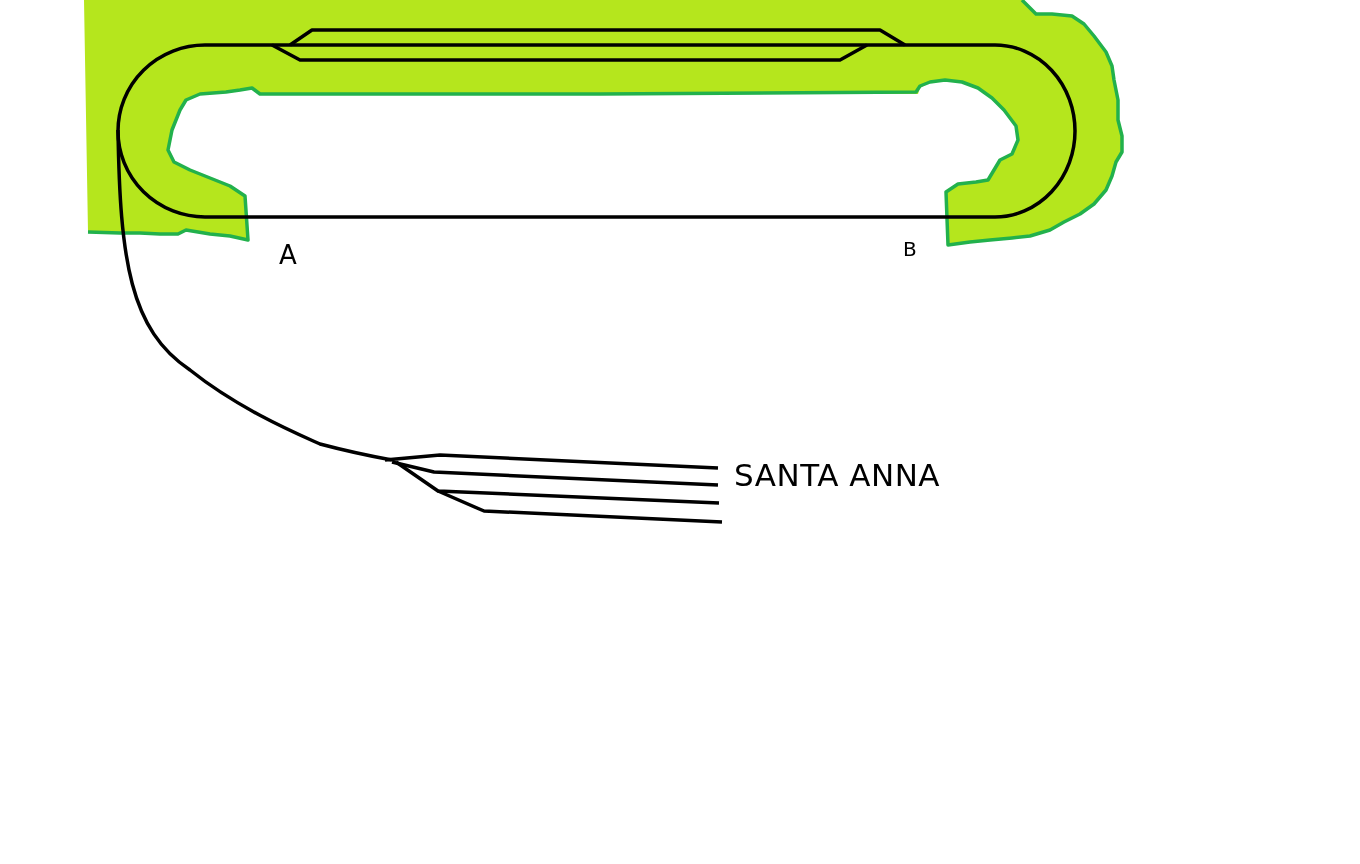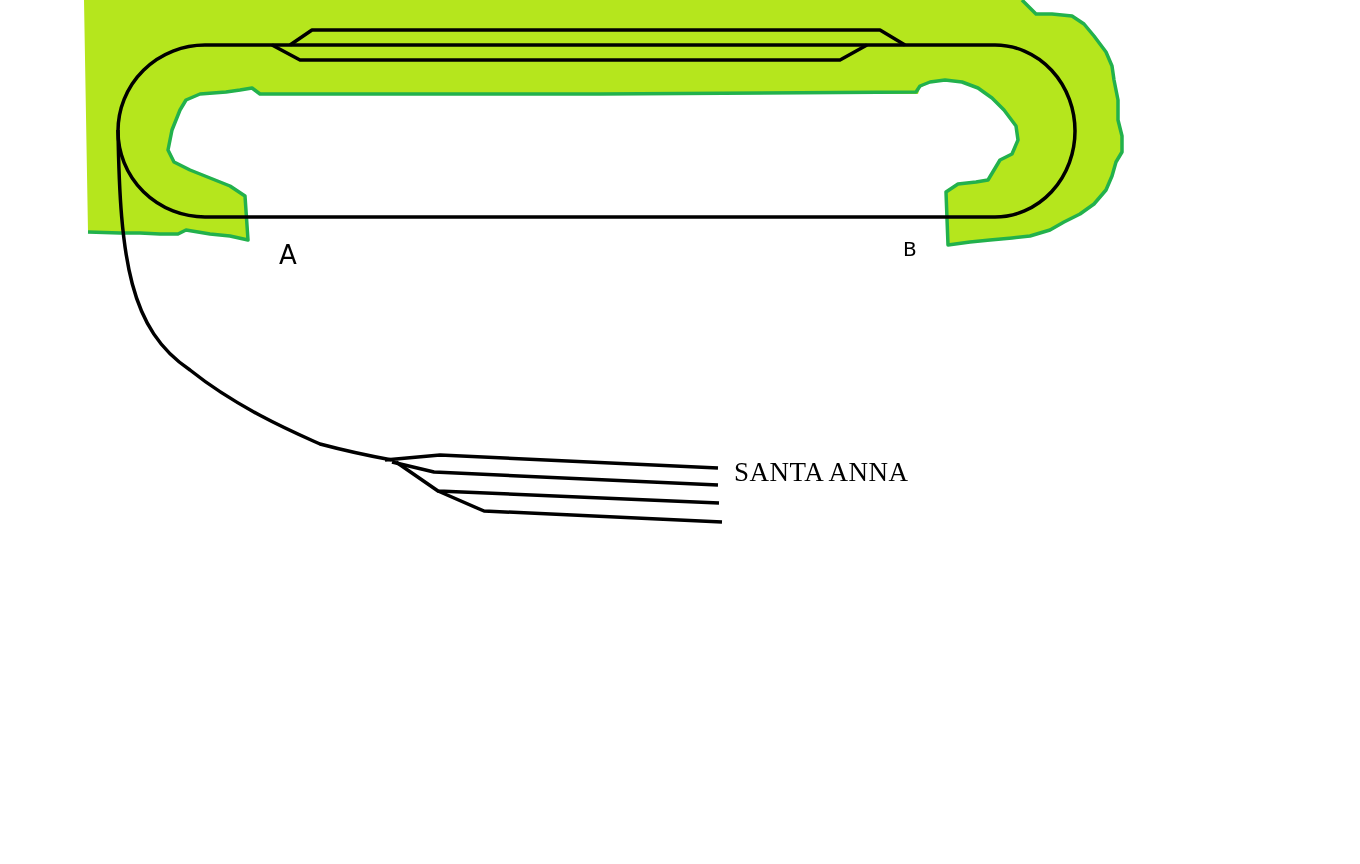--- a/index.html
+++ b/index.html
@@ -1,21 +1,21 @@
 <!DOCTYPE html>
 <html><head>
   <meta charset="utf-8">
   <style>
     html, body { margin: 0; padding: 0; background: #ffffff; }
     body { width: 1360px; height: 864px; overflow: hidden; position: relative; font-family: "DejaVu Sans", sans-serif; }
     #canvas { position: absolute; left: 0; top: 0; width: 1360px; height: 864px; }
     .label { position: absolute; color: #000; font-family: "DejaVu Sans", sans-serif; white-space: nowrap; }
     .label-a { left: 279px; top: 240px; font-size: 26px; }
     .label-b { left: 903px; top: 237px; font-size: 20px; }
-    .label-santa { left: 734px; top: 457px; font-size: 27px; letter-spacing: 0.5px; font-family: Liberation Serif, serif; }
+    .label-santa { left: 734px; top: 457px; font-size: 31px; letter-spacing: 0.5px; }
   </style>
 </head>
 <body>
 
 <div id="diagram">
   <svg id="canvas" viewBox="0 0 1360 864" xmlns="http://www.w3.org/2000/svg">
 
     <path d="M84 0 L1022 0 L1036 14 L1052 14 L1072 16 L1084 24 L1094 36 L1106 52 L1112 66 L1114 80 L1118 100 L1118 120 L1122 136 L1122 152 L1116 162 L1112 176 L1106 190 L1094 204 L1080 214 L1064 222 L1050 230 L1030 236 L1012 238 L990 240 L970 242 L948 245
          L946 192 L958 184 L976 182 L988 180 L994 170 L1000 160 L1012 154 L1018 140 L1016 126 L1004 110 L992 98 L978 88 L962 82 L945 80 L930 82 L920 88 L918 94
          L600 94 L260 94 L252 88 L240 90 L226 92 L200 94 L186 100 L180 110 L172 130 L168 150 L174 162 L190 170 L210 178 L230 186 L245 196 L248 240

